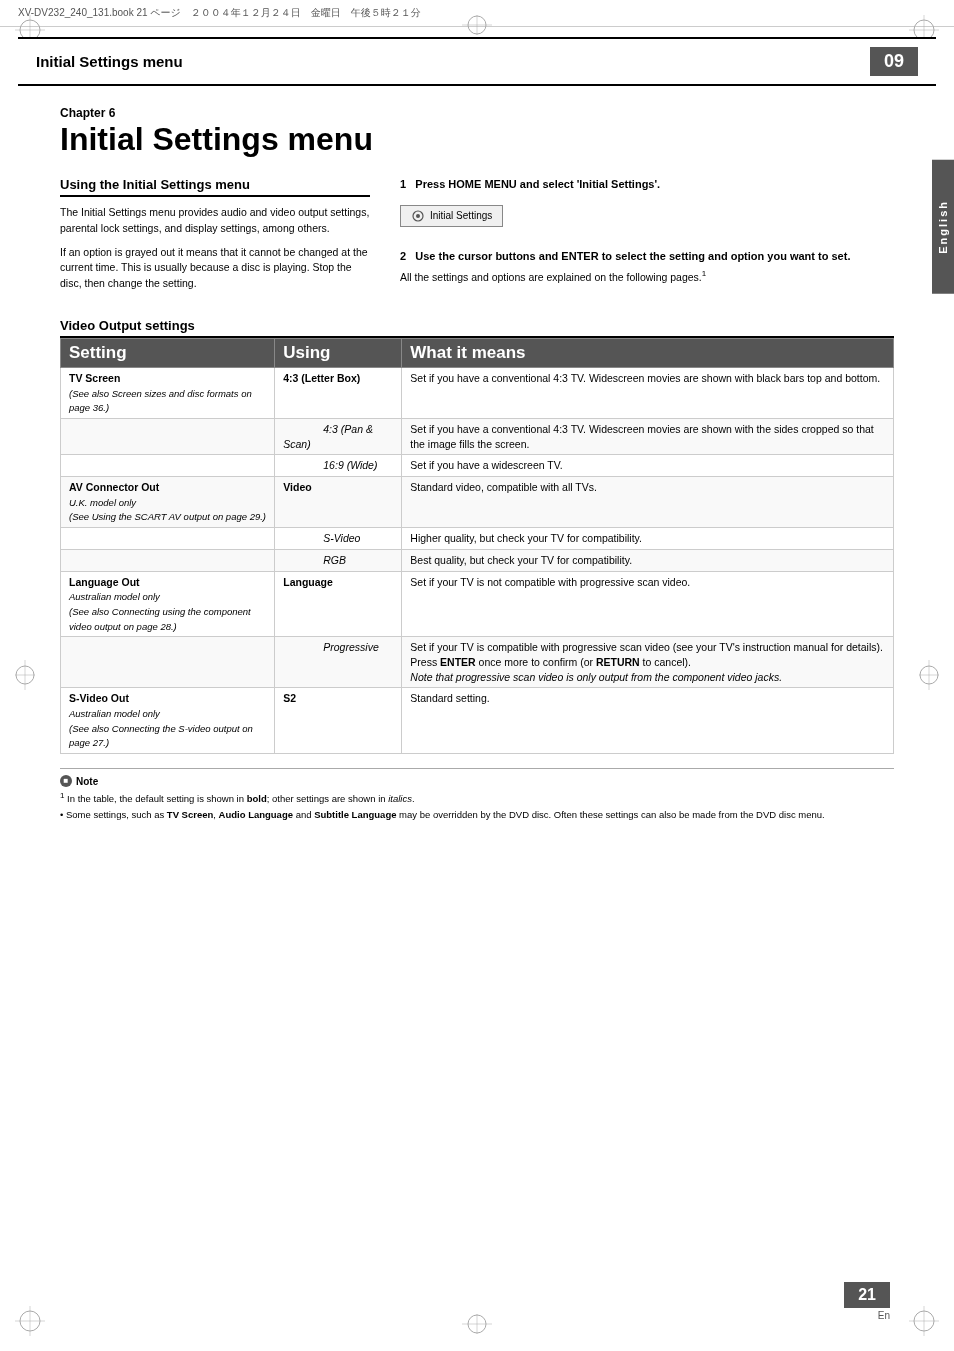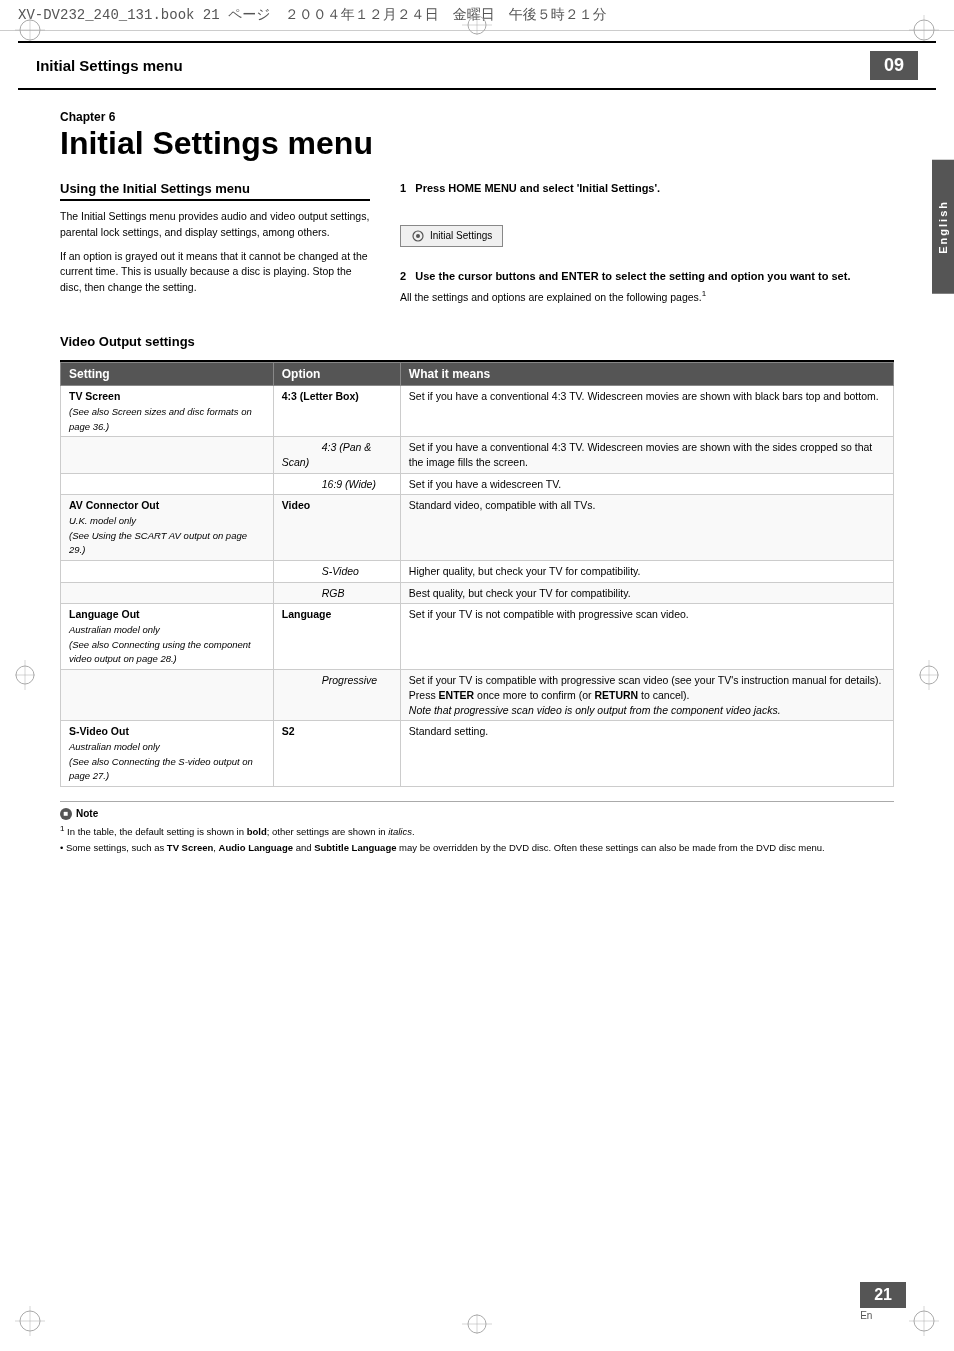--- a/index.html
+++ b/index.html
@@ -24,23 +24,22 @@
     }
 
     
     .header-bar {
       display: flex;
       align-items: center;
       justify-content: space-between;
       padding: 6px 18px 6px 18px;
       border-bottom: 1px solid #ccc;
       background: #fff;
-      font-size: 14px;
+      font-size: 10px;
       color: #555;
-      font-family: Liberation Mono, monospace;
     }
 
     
     .chapter-strip {
       display: flex;
       align-items: center;
       background: #fff;
       border-top: 2px solid #000;
       border-bottom: 2px solid #000;
       padding: 8px 18px;
@@ -147,52 +146,52 @@
     }
 
     
     .ui-button-mockup {
       display: inline-flex;
       align-items: center;
       border: 1px solid #888;
       padding: 3px 10px;
       font-size: 10px;
       background: #f0f0f0;
-      margin: 22px 0 10px 0;
+      margin: 6px 0 10px 0;
       gap: 5px;
     }
     .ui-button-icon {
       width: 14px;
       height: 14px;
     }
 
     
     .table-section {
       margin-top: 10px;
     }
     .table-section-heading {
       font-size: 13px;
       font-weight: bold;
       border-bottom: 2px solid #000;
-      padding-bottom: 11px;
+      padding-bottom: 3px;
       margin-bottom: 0;
     }
     .settings-table {
       width: 100%;
       border-collapse: collapse;
       font-size: 10.5px;
     }
     .settings-table thead tr th {
       background: #555;
       color: #fff;
       font-weight: bold;
       padding: 4px 8px;
       text-align: left;
       border: 1px solid #888;
-      font-size: 12px;
+      font-size: 17px;
     }
     .settings-table tbody tr td {
       padding: 3px 8px;
       border: 1px solid #ccc;
       vertical-align: top;
       line-height: 1.4;
     }
     .settings-table tbody tr:nth-child(even) td {
       background: #f9f9f9;
     }
@@ -241,23 +240,24 @@
     .note-text {
       font-size: 9.5px;
       line-height: 1.5;
       margin-bottom: 2px;
     }
 
     
     .page-footer {
       position: absolute;
       bottom: 30px;
-      right: 48px;
+      right: 64px;
       display: flex;
       flex-direction: column;
+      align-items: flex-end;
     }
     .page-num-box {
       background: #555;
       color: #fff;
       font-size: 16px;
       font-weight: bold;
       padding: 4px 14px;
       margin-bottom: 2px;
     }
     .page-en {
@@ -395,21 +395,21 @@
         </div>
       </div>
     </div>
 
     <div class="table-section">
       <div class="table-section-heading">Video Output settings</div>
       <table class="settings-table">
         <thead>
           <tr>
             <th>Setting</th>
-            <th>Option</th>
+            <th>Using</th>
             <th>What it means</th>
           </tr>
         </thead>
         <tbody>
 
           <tr>
             <td>
               <span class="setting-name">TV Screen</span><br>
               <span class="setting-note">(See also <em>Screen sizes and disc formats</em> on page 36.)</span>
             </td>

